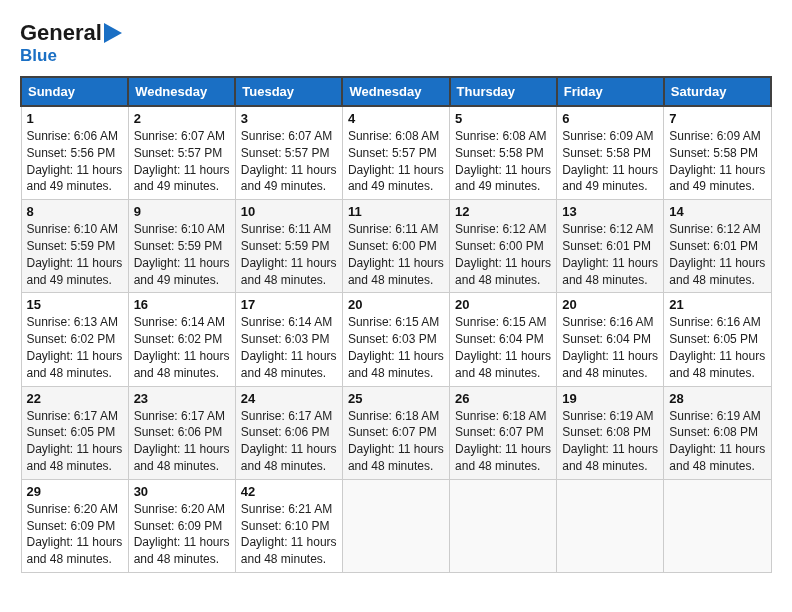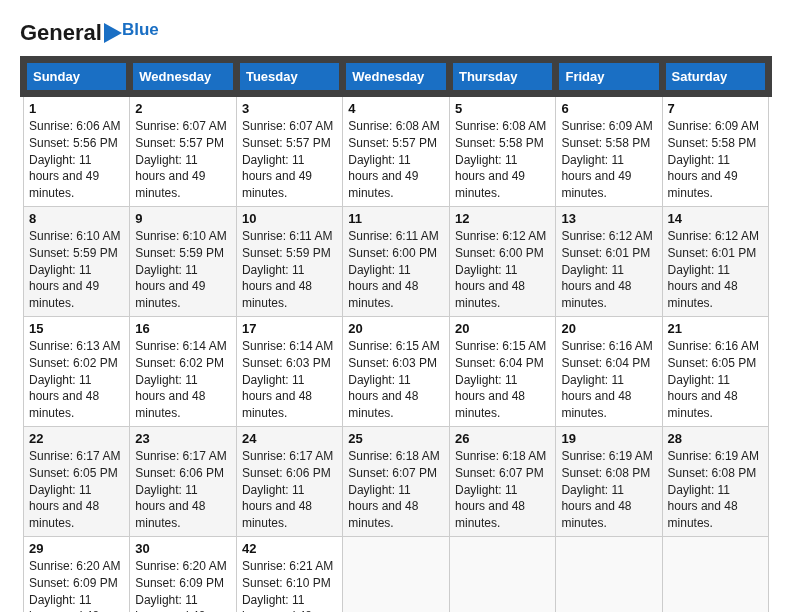--- a/index.html
+++ b/index.html
@@ -11,21 +11,21 @@
       padding: 20px;
     }
     .header {
       display: flex;
       justify-content: space-between;
       align-items: flex-start;
       margin-bottom: 10px;
     }
     .logo {
       display: flex;
-      flex-direction: row;
+      flex-direction: column;
       align-items: flex-start;
     }
     .logo-arrow {
       width: 0; height: 0;
       border-top: 10px solid transparent;
       border-bottom: 10px solid transparent;
       border-left: 18px solid #1a6fc4;
       display: inline-block;
       margin-left: 2px;
       vertical-align: middle;
@@ -51,21 +51,21 @@
       border-collapse: collapse;
       font-size: 11px;
     }
     .calendar th {
       background: #1a6fc4;
       color: #fff;
       text-align: left;
       padding: 6px 6px;
       font-size: 13px;
       font-weight: bold;
-      border: 7px solid #404040;
+      border: 2px solid #404040;
     }
     .calendar td {
       border: 1px solid #ccc;
       vertical-align: top;
       padding: 4px 5px;
       width: 107px;
       min-height: 80px;
       background: #fff;
     }
     .calendar tr:nth-child(even) td {

